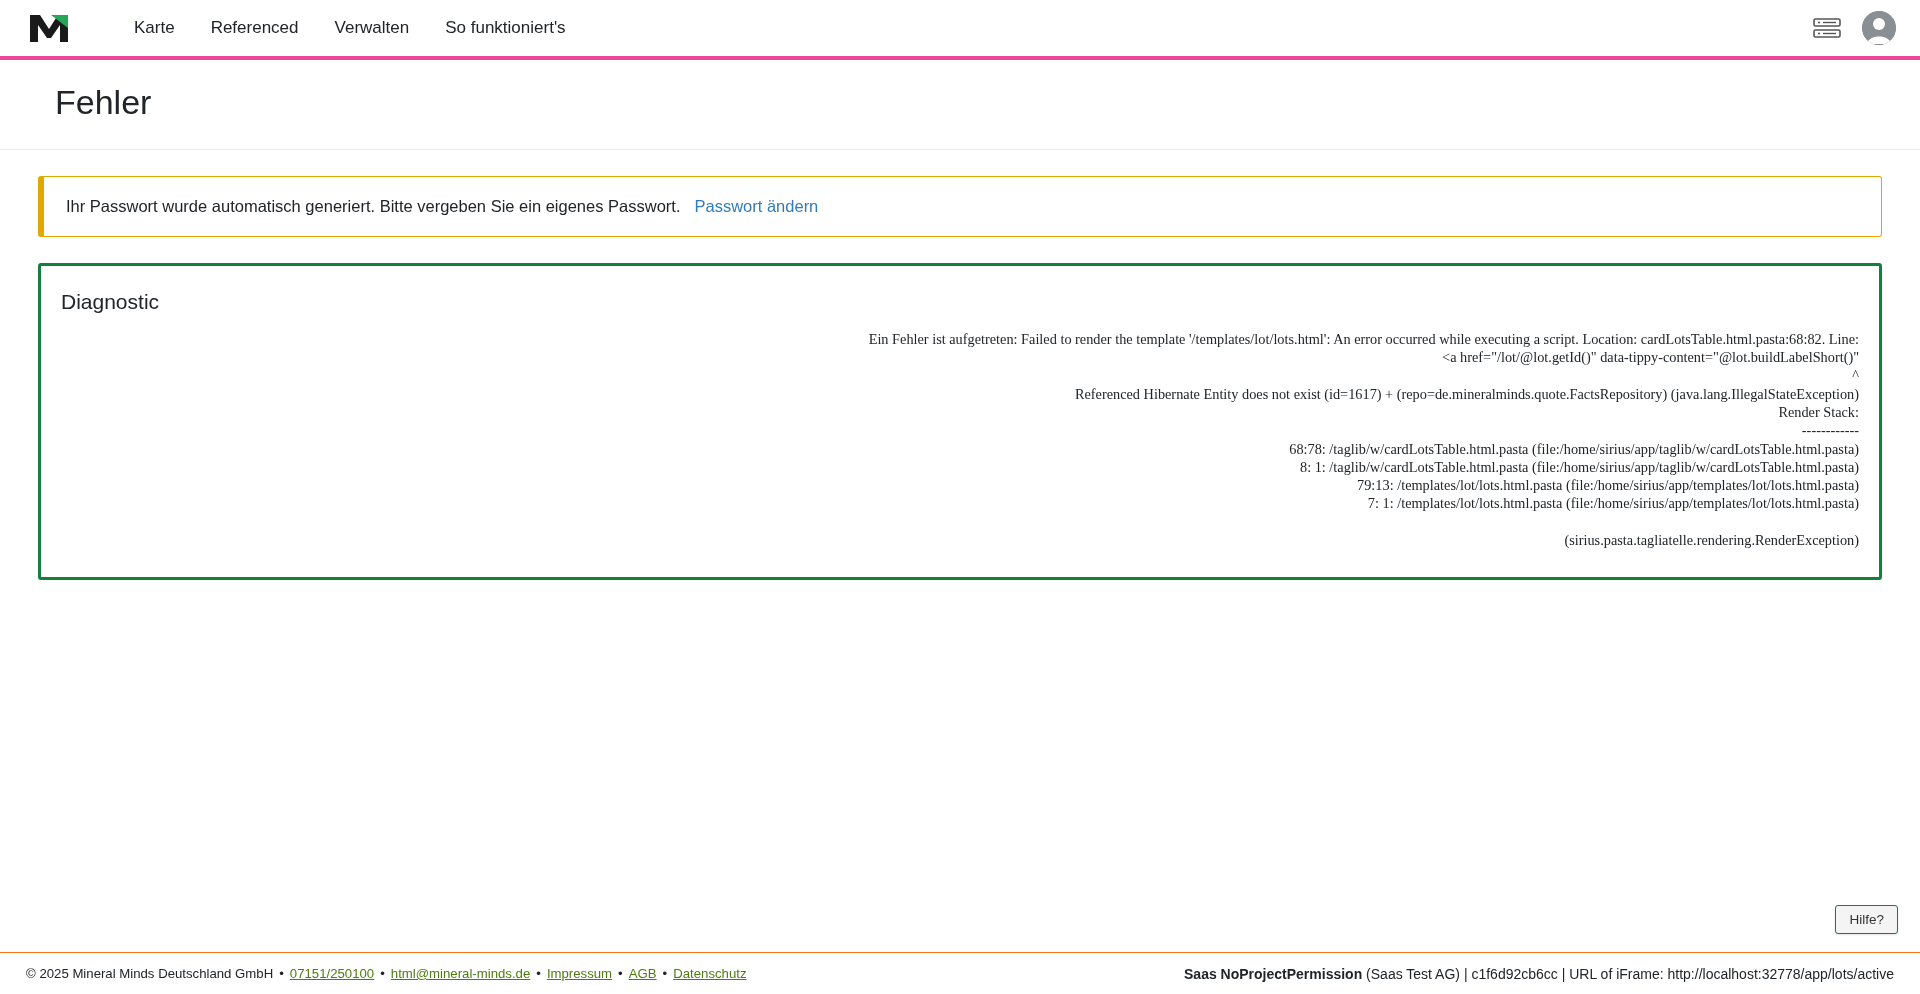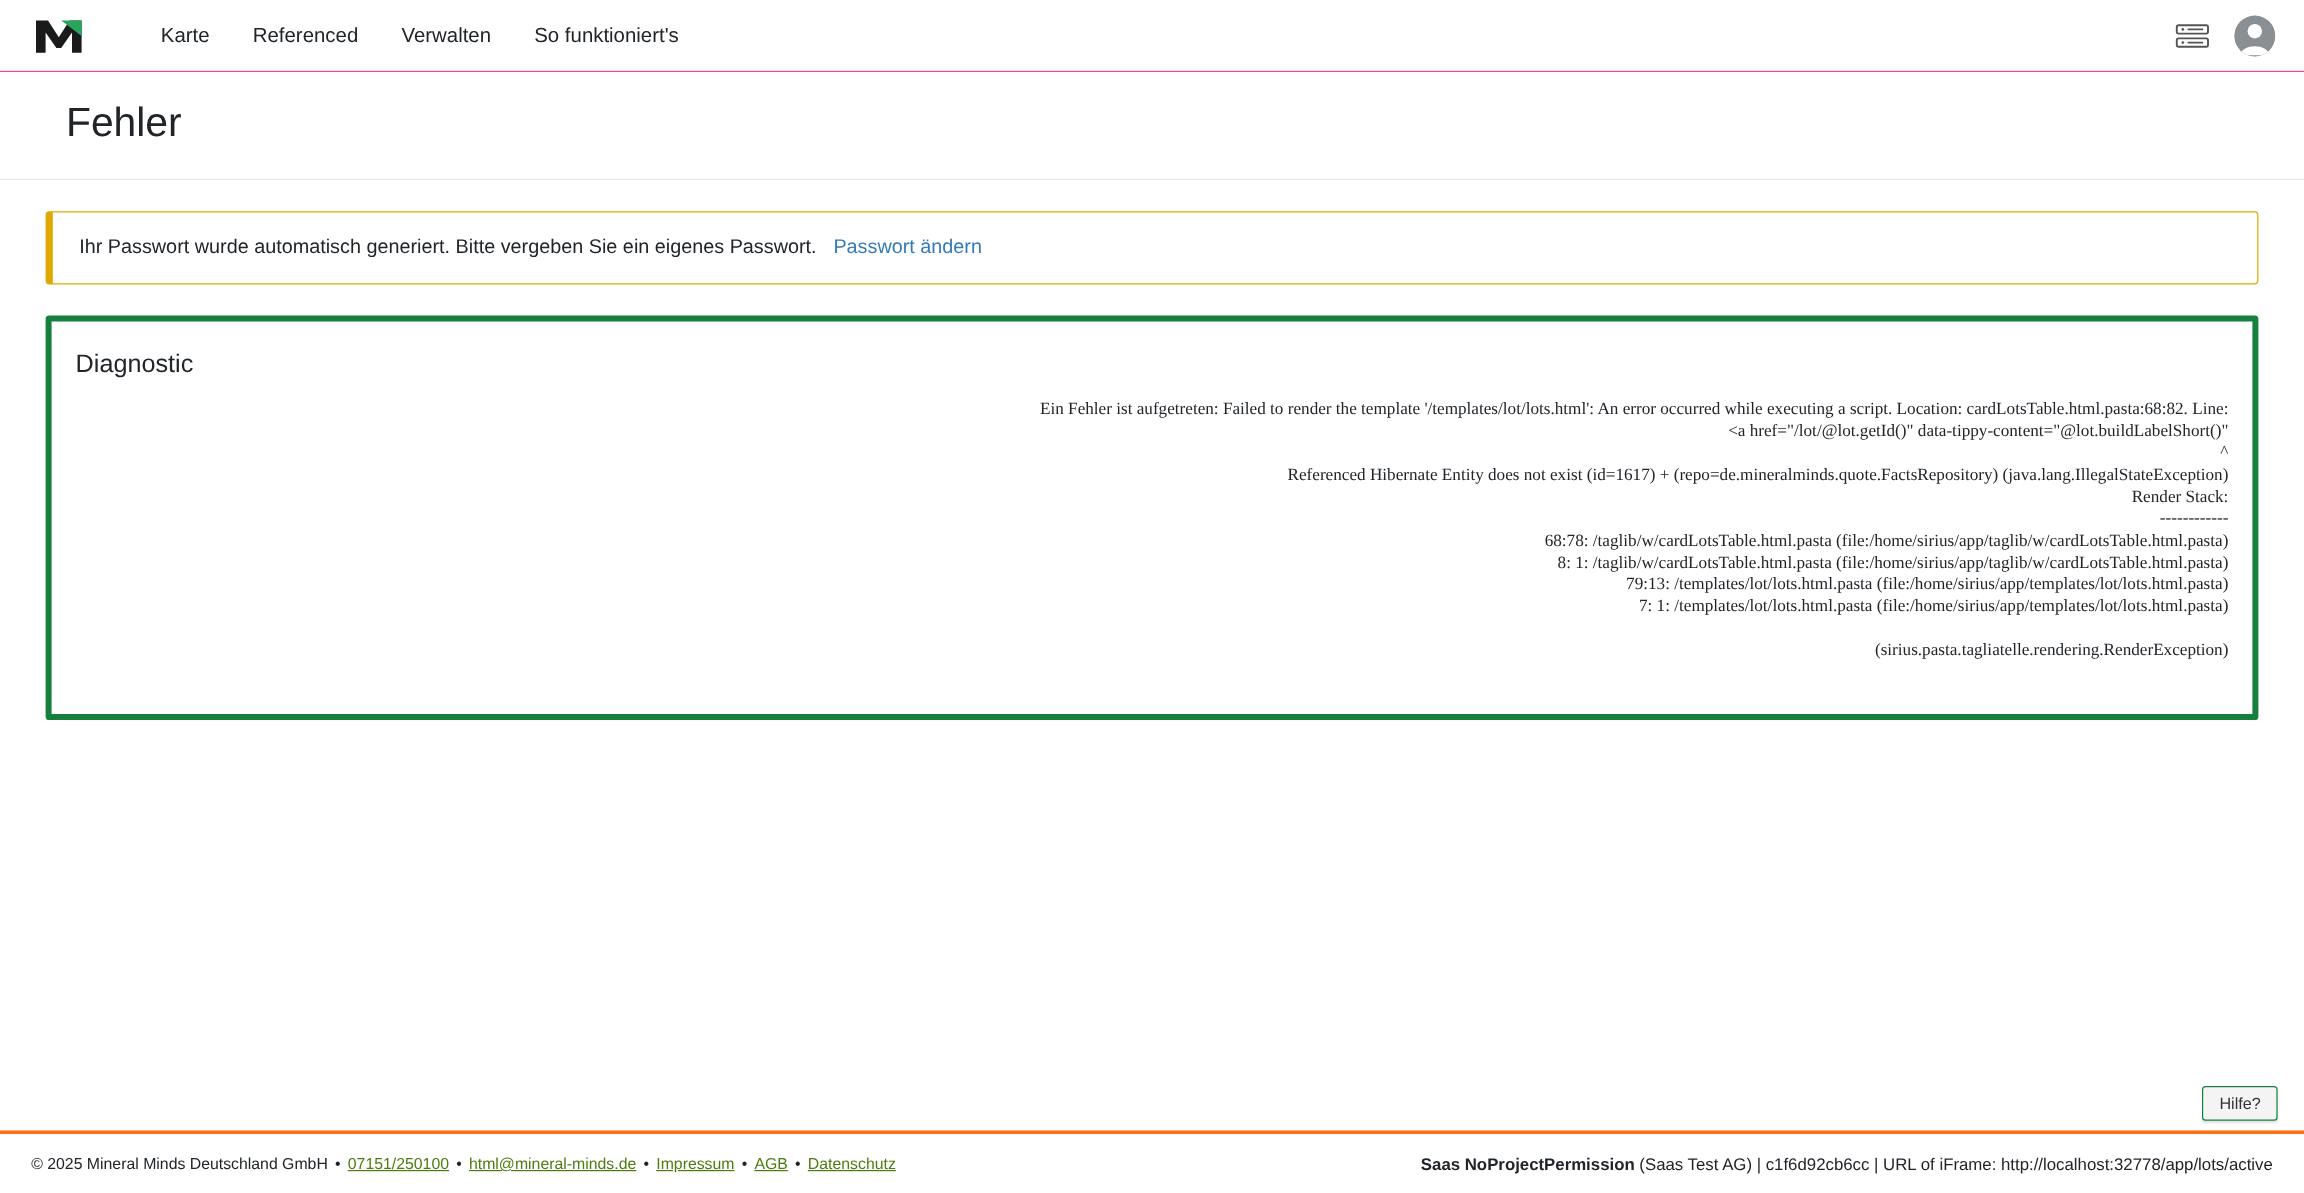--- a/index.html
+++ b/index.html
@@ -11,21 +11,21 @@
     background: #ffffff;
     font-family: "Liberation Sans", sans-serif;
     color: #212529;
     overflow: hidden;
   }
 
   
   .navbar {
     height: 60px;
     background: #ffffff;
-    border-bottom: 1px solid #ec4899;
+    border-bottom: 4px solid #ec4899;
     display: flex;
     align-items: center;
     padding: 0 24px;
     position: relative;
   }
   .brand {
     width: 52px;
     height: 40px;
     margin-right: 40px;
     display: flex;
@@ -102,24 +102,24 @@
   .alert-link {
     color: #337ab7;
     margin-left: 14px;
     text-decoration: none;
     cursor: pointer;
   }
 
   
   .panel {
     margin: 26px 38px 0 38px;
-    border: 5px solid #15803d;
+    border: 3px solid #15803d;
     background: #ffffff;
     border-radius: 3px;
-    padding: 20px 20px 44px 20px;
+    padding: 20px 20px 28px 20px;
   }
   .panel-title {
     font-size: 21px;
     font-weight: 400;
     margin: 4px 0 16px 0;
     color: #212529;
   }
   .diag-pre {
     font-family: Liberation Serif, serif;
     font-size: 14.3px;
@@ -145,22 +145,22 @@
     cursor: pointer;
     box-shadow: 0 1px 2px rgba(0,0,0,.12);
   }
 
   
   .footer {
     position: absolute;
     left: 0;
     right: 0;
     bottom: 0;
-    height: 52px;
-    border-top: 3px solid #f97316;
+    height: 42px;
+    border-top: 1px solid #f97316;
     background: #fff;
     display: flex;
     align-items: center;
     padding: 0 26px;
     font-size: 13.2px;
     color: #212529;
   }
   .footer-left { display: flex; align-items: center; gap: 0; white-space: nowrap; }
   .footer-right { margin-left: auto; white-space: nowrap; font-size: 14px; }
   .footer a {

